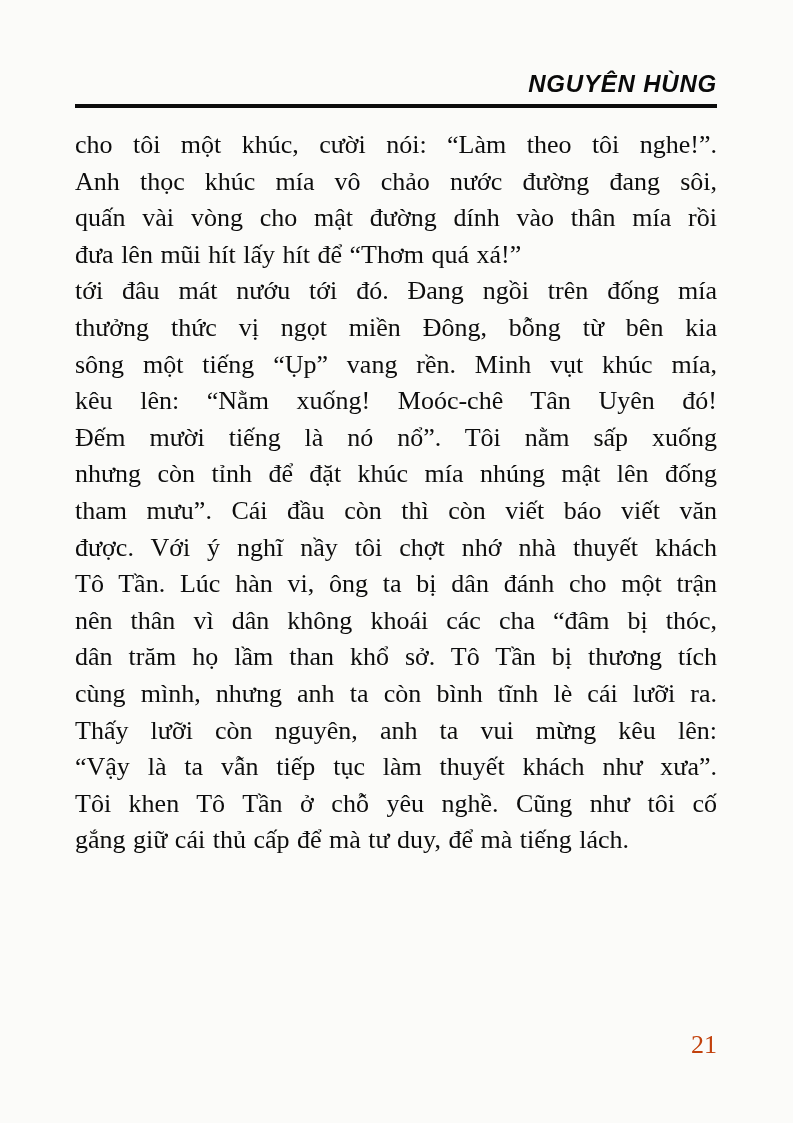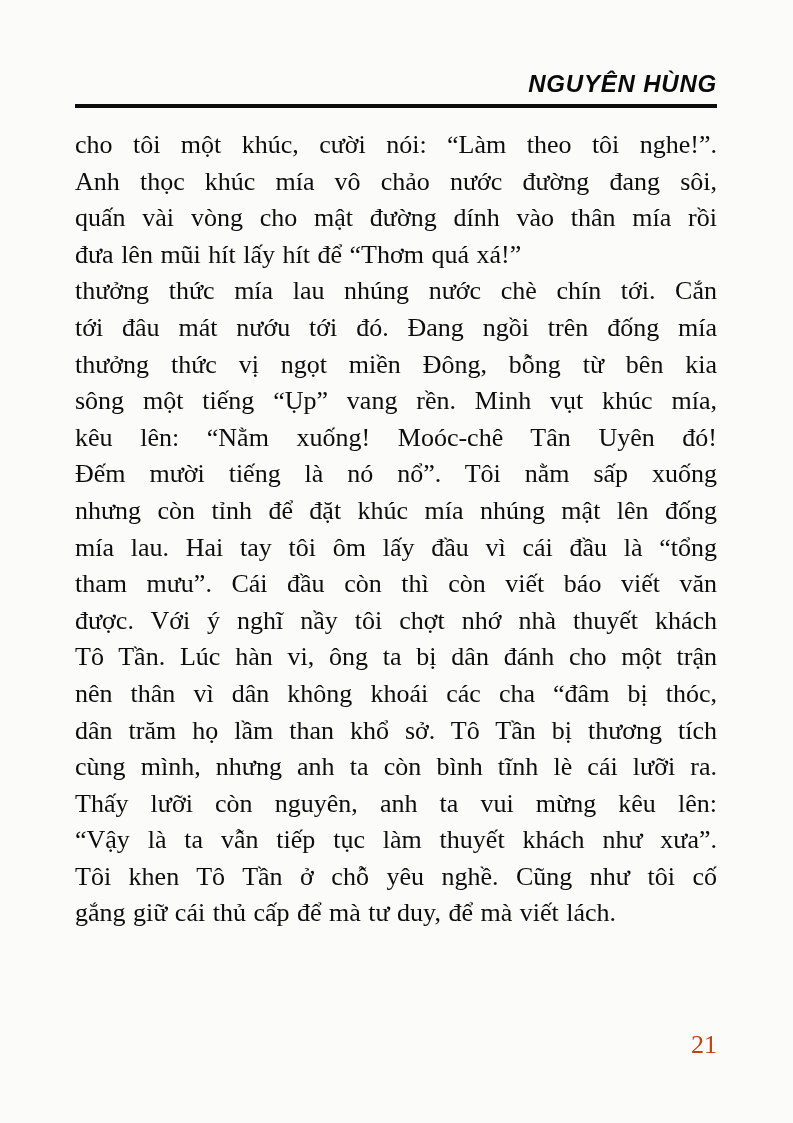--- a/index.html
+++ b/index.html
@@ -63,34 +63,32 @@
 
 <div class="page">
   <div class="running-header">NGUYÊN HÙNG</div>
   <hr class="header-rule">
 
   <div class="text-block">
     <div class="line">cho tôi một khúc, cười nói: “Làm theo tôi nghe!”.</div>
     <div class="line">Anh thọc khúc mía vô chảo nước đường đang sôi,</div>
     <div class="line">quấn vài vòng cho mật đường dính vào thân mía rồi</div>
     <div class="line para-last">đưa lên mũi hít lấy hít để “Thơm quá xá!”</div>
-    <div class="line">thưởng thức mía lau nhúng nước chè chín tới. Cắn</div>
     <div class="line">tới đâu mát nướu tới đó. Đang ngồi trên đống mía</div>
     <div class="line">thưởng thức vị ngọt miền Đông, bỗng từ bên kia</div>
     <div class="line">sông một tiếng “Ụp” vang rền. Minh vụt khúc mía,</div>
     <div class="line">kêu lên: “Nằm xuống! Moóc-chê Tân Uyên đó!</div>
     <div class="line">Đếm mười tiếng là nó nổ”. Tôi nằm sấp xuống</div>
     <div class="line">nhưng còn tỉnh để đặt khúc mía nhúng mật lên đống</div>
-    <div class="line">mía lau. Hai tay tôi ôm lấy đầu vì cái đầu là “tổng</div>
     <div class="line">tham mưu”. Cái đầu còn thì còn viết báo viết văn</div>
     <div class="line">được. Với ý nghĩ nầy tôi chợt nhớ nhà thuyết khách</div>
     <div class="line">Tô Tần. Lúc hàn vi, ông ta bị dân đánh cho một trận</div>
     <div class="line">nên thân vì dân không khoái các cha “đâm bị thóc,</div>
     <div class="line">dân trăm họ lầm than khổ sở. Tô Tần bị thương tích</div>
     <div class="line">cùng mình, nhưng anh ta còn bình tĩnh lè cái lưỡi ra.</div>
     <div class="line">Thấy lưỡi còn nguyên, anh ta vui mừng kêu lên:</div>
     <div class="line">“Vậy là ta vẫn tiếp tục làm thuyết khách như xưa”.</div>
     <div class="line">Tôi khen Tô Tần ở chỗ yêu nghề. Cũng như tôi cố</div>
-    <div class="line para-last">gắng giữ cái thủ cấp để mà tư duy, để mà viết lách.</div>
+    <div class="line para-last">gắng giữ cái thủ cấp để mà tư duy, để mà tiếng lách.</div>
   </div>
 
   <div class="page-number">21</div>
 </div>
 
 </body></html>

